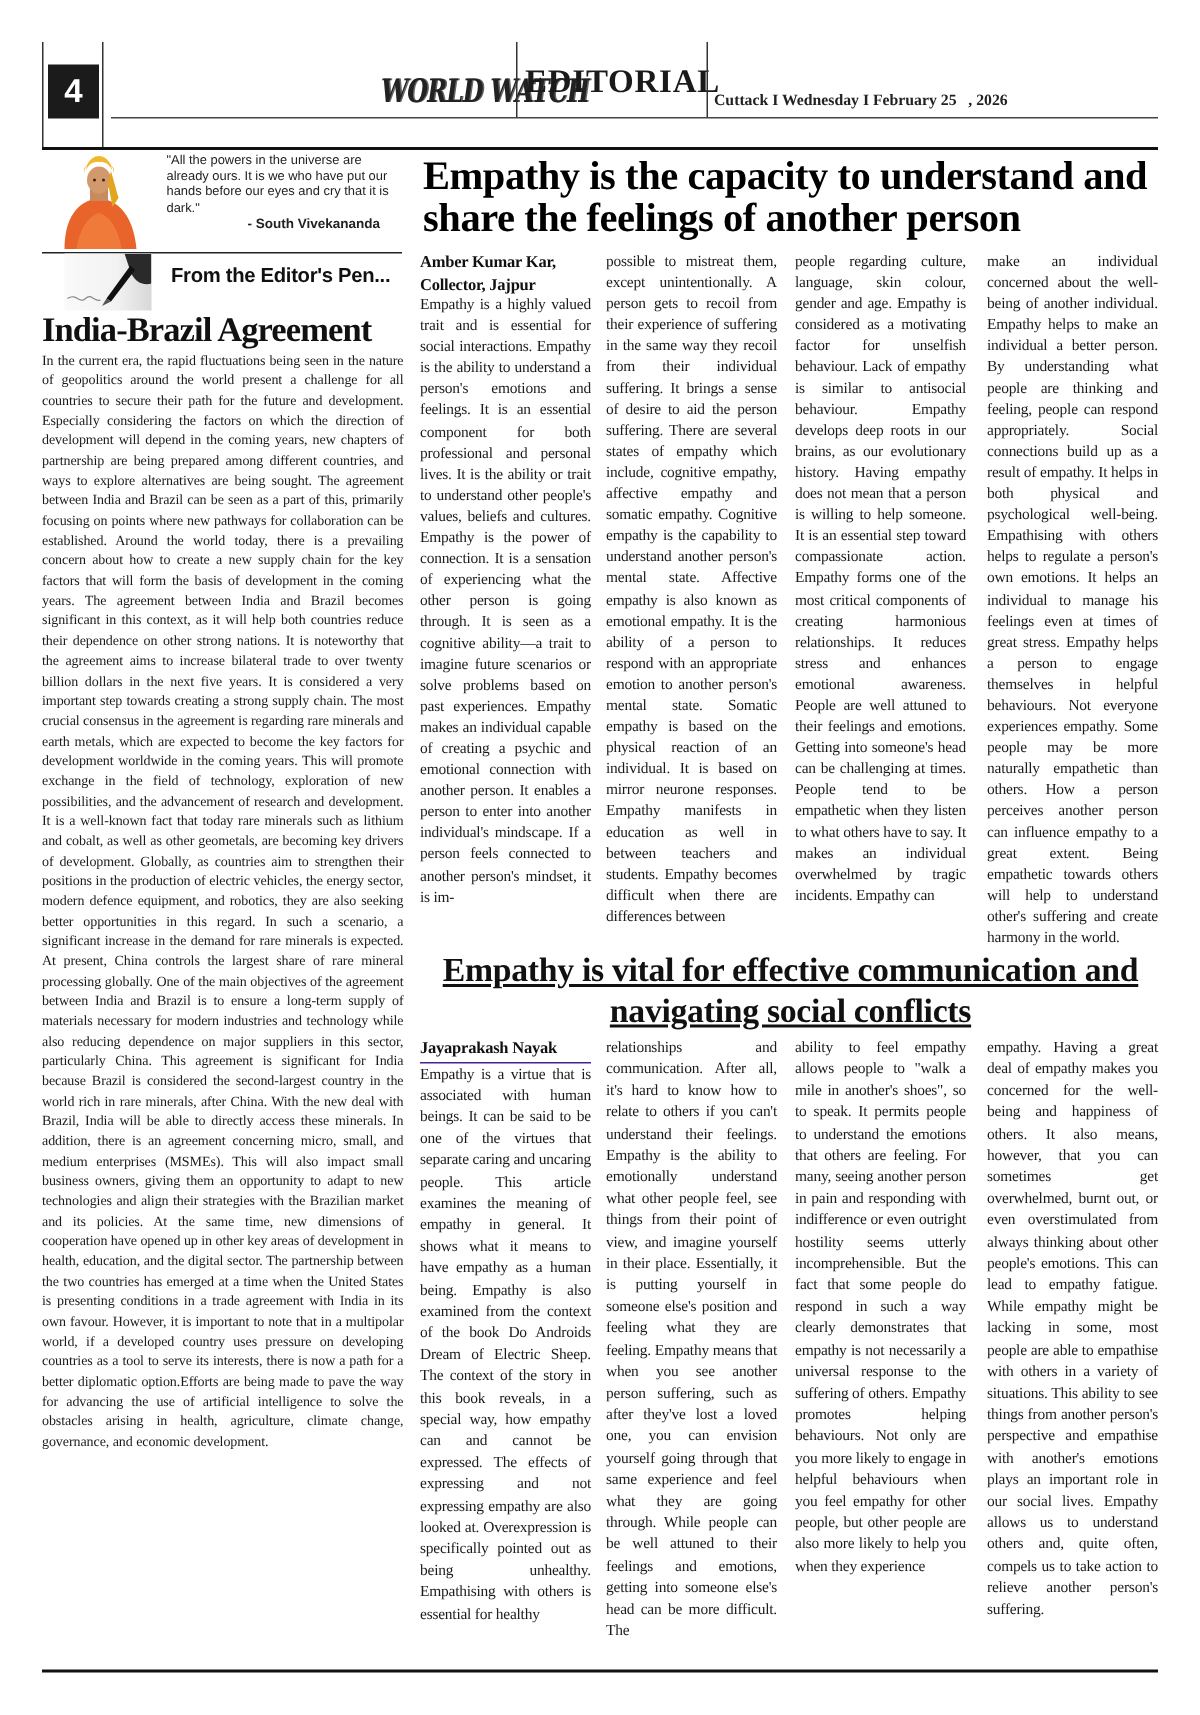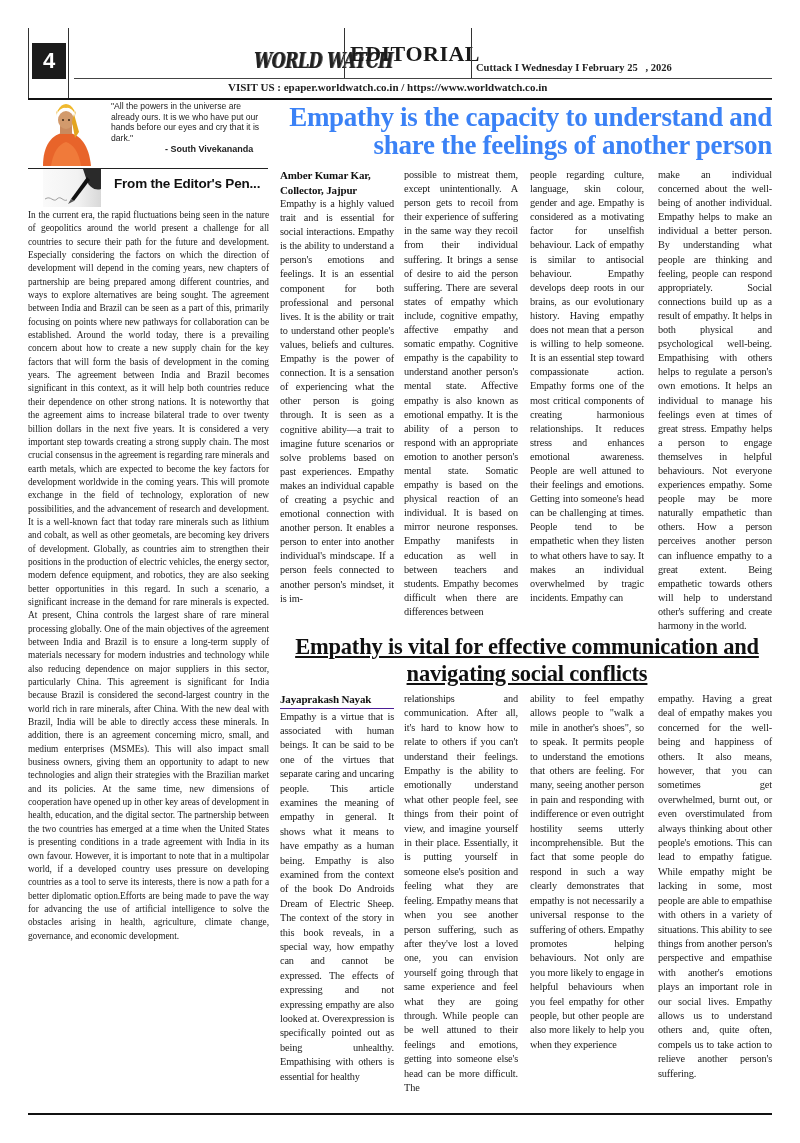--- a/index.html
+++ b/index.html
@@ -36,22 +36,22 @@
   .pen-label { position: absolute; left: 114px; top: 176px; font-family: "Liberation Sans", sans-serif; font-weight: bold;
     font-size: 13.5px; color: #111; letter-spacing: -0.2px; }
 
   .left-col { position: absolute; left: 28px; top: 207px; width: 241px; }
   .ed-title { font-family: "Liberation Serif", serif; font-weight: bold; font-size: 23px; letter-spacing: -0.6px; line-height: 26px; color: #111; white-space: nowrap; }
   .ed-sub { font-family: "Liberation Serif", serif; font-weight: bold; font-size: 12.6px; line-height: 16.5px; color: #111; margin-top: 2px; text-align: justify; text-align-last: justify; }
   .ed-body { font-family: "Liberation Serif", serif; font-size: 9.35px; line-height: 13.35px; color: #1a1a1a; text-align: justify; margin-top: 2px; letter-spacing: -0.05px; }
   .bottom-rule { position: absolute; left: 28px; top: 1113px; width: 744px; height: 2px; background: #111; }
 
   
-  .a1-headline { position: absolute; left: 282px; top: 103px; width: 490px; text-align: right; font-family: "Liberation Serif", serif;
-    font-weight: bold; font-size: 27px; line-height: 28px; color: #3b82f6; letter-spacing: -0.3px; }
+  .a1-headline { position: absolute; left: 282px; top: 103px; width: 490px; text-align: left; font-family: "Liberation Serif", serif;
+    font-weight: bold; font-size: 27px; line-height: 28px; color: #000000; letter-spacing: -0.3px; }
   .a1-cols { position: absolute; left: 280px; top: 168px; width: 494px; height: 460px; }
   .col { position: absolute; top: 0; width: 114px; font-family: "Liberation Serif", serif; font-size: 10.3px; line-height: 14.1px;
     color: #1a1a1a; text-align: justify; letter-spacing: -0.15px; }
   .byline { font-weight: bold; font-size: 11px; line-height: 14.5px; color: #111; }
 
   
   .a2-headline { position: absolute; left: 282px; top: 633px; width: 490px; text-align: center; font-family: "Liberation Serif", serif;
     font-weight: bold; font-size: 22.5px; line-height: 27px; color: #111; letter-spacing: -0.2px; text-decoration: underline; }
   .a2-cols { position: absolute; left: 280px; top: 692px; width: 494px; height: 420px; }
   .byline2 { font-weight: bold; font-size: 11px; line-height: 14.5px; color: #111; border-bottom: 1px solid #4c1d95; padding-bottom: 1px; margin-bottom: 1px; }
@@ -64,21 +64,20 @@
 <div class="masthead">
   <div class="mast-vline-left"></div>
   <div class="page-num">4</div>
   <div class="mast-vline-2"></div>
   <div class="logo">WORLD WATCH</div>
   <div class="mast-vsep"></div>
   <div class="section-title">EDITORIAL</div>
   <div class="mast-vsep2"></div>
   <div class="dateline">Cuttack I Wednesday I February 25   , 2026</div>
   <div class="mast-hline"></div>
-  <div class="visit">VISIT US : epaper.worldwatch.co.in / https://www.worldwatch.co.in</div>
 </div>
 <div class="mast-bottom"></div>
 
 <div class="quote-img">
   <svg width="58" height="66" viewBox="0 0 58 66">
     <path d="M6 66 C6 46 14 34 29 32 C44 34 52 46 54 66 Z" fill="#e8642a"></path>
     <path d="M14 66 C16 52 22 44 29 42 C36 44 42 52 44 66 Z" fill="#f07a3a"></path>
     <rect x="23" y="23" width="12" height="11" fill="#c98a5e"></rect>
     <ellipse cx="29" cy="20" rx="8" ry="9" fill="#d29a6c"></ellipse>
     <path d="M19 16 C19 4 39 4 39 16 L39 13 C37 6 21 6 19 13 Z" fill="#e3a51e"></path>
@@ -96,20 +95,21 @@
   <svg width="58" height="38" viewBox="0 0 58 38">
     <path d="M40 0 L58 0 L58 20 C52 22 46 18 44 12 Z" fill="#2a2a2a"></path>
     <path d="M44 8 L28 30 L31 32 L47 11 Z" fill="#111"></path>
     <path d="M28 30 L25 35 L31 32 Z" fill="#555"></path>
     <path d="M2 30 C8 26 10 34 14 30 C18 26 20 33 24 31" stroke="#888" stroke-width="0.8" fill="none"></path>
   </svg>
 </div>
 <div class="pen-label">From the Editor's Pen...</div>
 
 <div class="left-col">
+  <div class="ed-title">India-Brazil Agreement</div>
   <div class="ed-body">In the current era, the rapid fluctuations being seen in the nature of geopolitics around the world present a challenge for all countries to secure their path for the future and development. Especially considering the factors on which the direction of development will depend in the coming years, new chapters of partnership are being prepared among different countries, and ways to explore alternatives are being sought. The agreement between India and Brazil can be seen as a part of this, primarily focusing on points where new pathways for collaboration can be established. Around the world today, there is a prevailing concern about how to create a new supply chain for the key factors that will form the basis of development in the coming years. The agreement between India and Brazil becomes significant in this context, as it will help both countries reduce their dependence on other strong nations. It is noteworthy that the agreement aims to increase bilateral trade to over twenty billion dollars in the next five years. It is considered a very important step towards creating a strong supply chain. The most crucial consensus in the agreement is regarding rare minerals and earth metals, which are expected to become the key factors for development worldwide in the coming years. This will promote exchange in the field of technology, exploration of new possibilities, and the advancement of research and development. It is a well-known fact that today rare minerals such as lithium and cobalt, as well as other geometals, are becoming key drivers of development. Globally, as countries aim to strengthen their positions in the production of electric vehicles, the energy sector, modern defence equipment, and robotics, they are also seeking better opportunities in this regard. In such a scenario, a significant increase in the demand for rare minerals is expected. At present, China controls the largest share of rare mineral processing globally. One of the main objectives of the agreement between India and Brazil is to ensure a long-term supply of materials necessary for modern industries and technology while also reducing dependence on major suppliers in this sector, particularly China. This agreement is significant for India because Brazil is considered the second-largest country in the world rich in rare minerals, after China. With the new deal with Brazil, India will be able to directly access these minerals. In addition, there is an agreement concerning micro, small, and medium enterprises (MSMEs). This will also impact small business owners, giving them an opportunity to adapt to new technologies and align their strategies with the Brazilian market and its policies. At the same time, new dimensions of cooperation have opened up in other key areas of development in health, education, and the digital sector. The partnership between the two countries has emerged at a time when the United States is presenting conditions in a trade agreement with India in its own favour. However, it is important to note that in a multipolar world, if a developed country uses pressure on developing countries as a tool to serve its interests, there is now a path for a better diplomatic option.Efforts are being made to pave the way for advancing the use of artificial intelligence to solve the obstacles arising in health, agriculture, climate change, governance, and economic development.</div>
 </div>
 
 <div class="a1-headline">Empathy is the capacity to understand and share the feelings of another person</div>
 <div class="a1-cols">
   <div class="col" style="left:0;">
     <div class="byline">Amber Kumar Kar,</div>
     <div class="byline">Collector, Jajpur</div>
     <div>Empathy is a highly valued trait and is essential for social interactions. Empathy is the ability to understand a person's emotions and feelings. It is an essential component for both professional and personal lives. It is the ability or trait to understand other people's values, beliefs and cultures. Empathy is the power of connection. It is a sensation of experiencing what the other person is going through. It is seen as a cognitive ability—a trait to imagine future scenarios or solve problems based on past experiences. Empathy makes an individual capable of creating a psychic and emotional connection with another person. It enables a person to enter into another individual's mindscape. If a person feels connected to another person's mindset, it is im-</div>
   </div>

